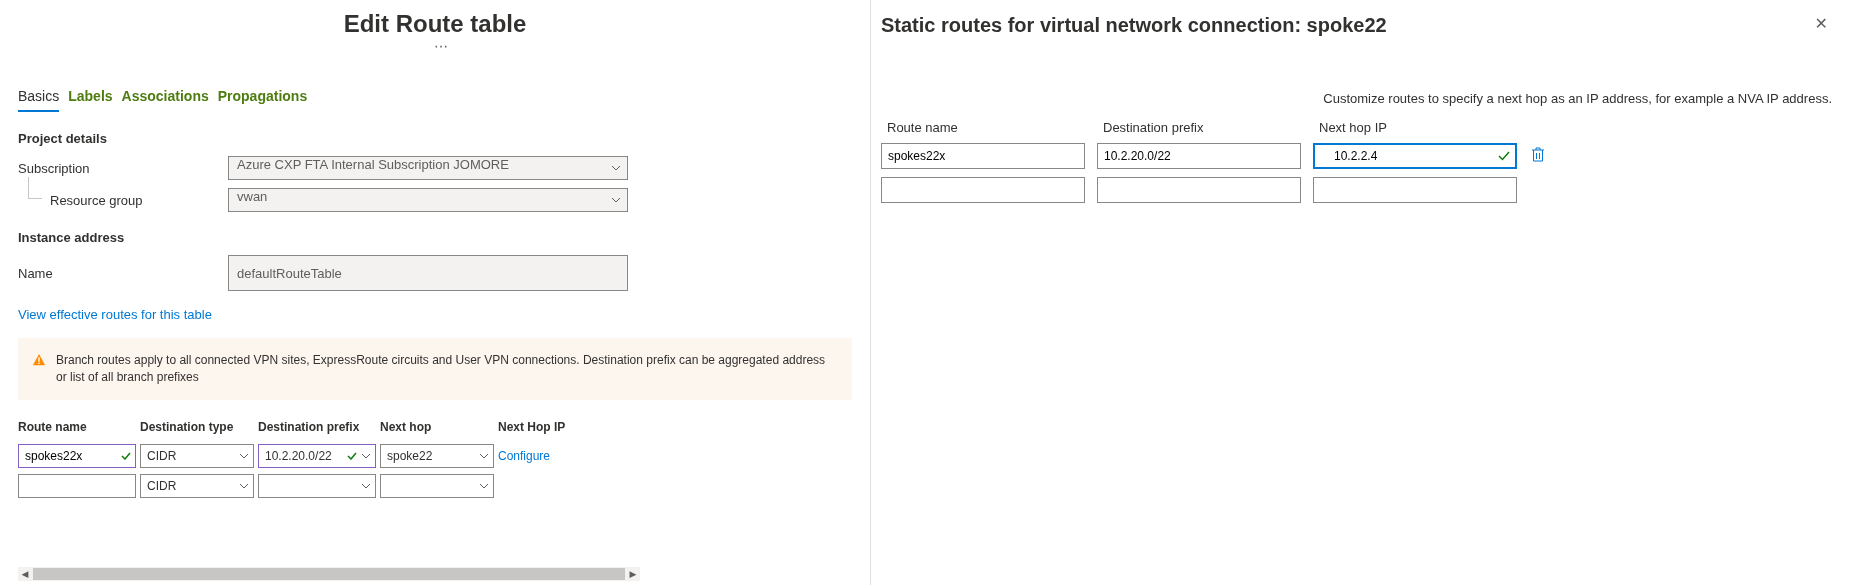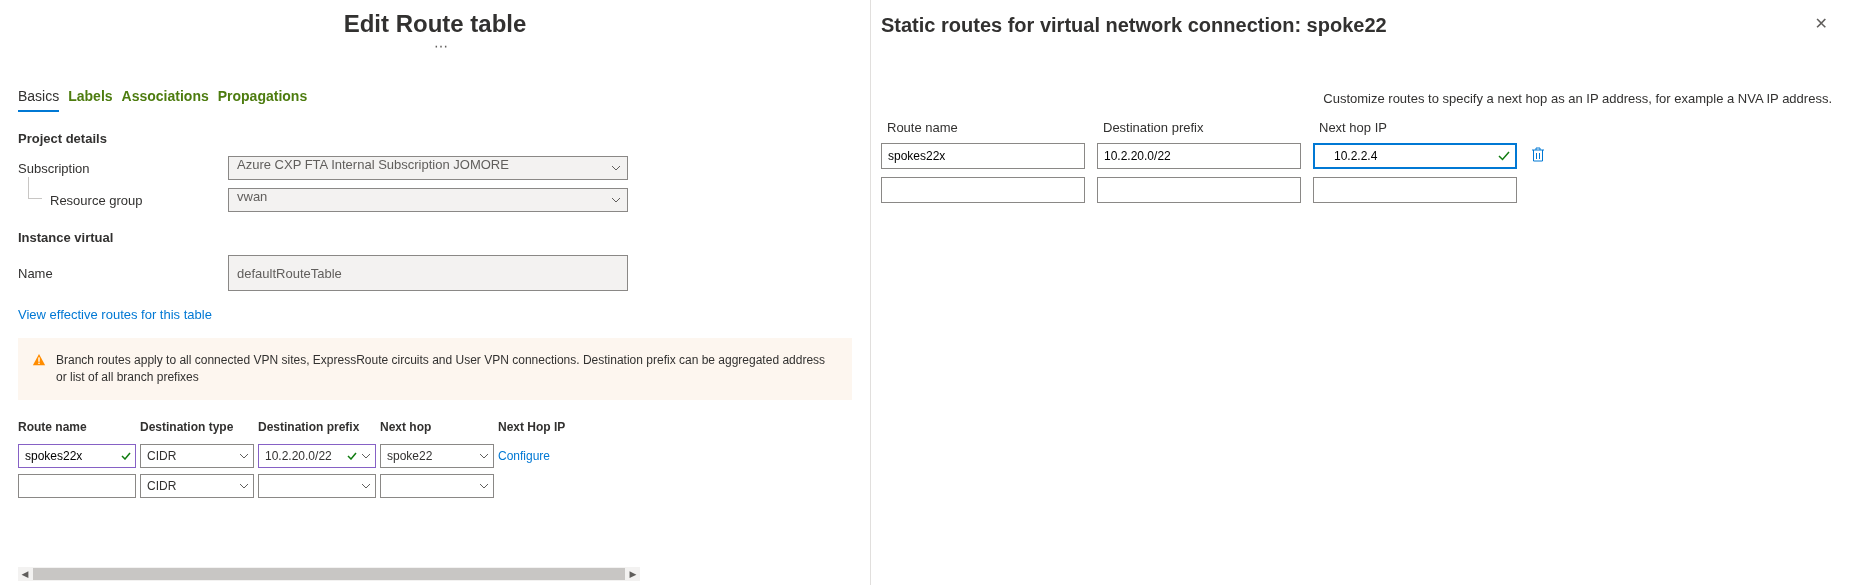--- a/index.html
+++ b/index.html
@@ -313,21 +313,21 @@
     <div class="select-input">
       <span>vwan</span>
       <span class="chev">
           <svg width="10" height="6">
             <path d="M1 1 L5 5 L9 1" stroke="#605e5c" fill="none" stroke-width="1"></path>
           </svg>
         </span>
     </div>
   </div>
 
-  <div class="section-heading">Instance virtual</div>
+  <div class="section-heading">Instance address</div>
 
   <div class="form-row">
     <div class="form-label">Name</div>
     <div class="text-input-disabled">
       <span>defaultRouteTable</span>
     </div>
   </div>
 
   <a class="link" style="margin-top:8px;">View effective routes for this table</a>
 

